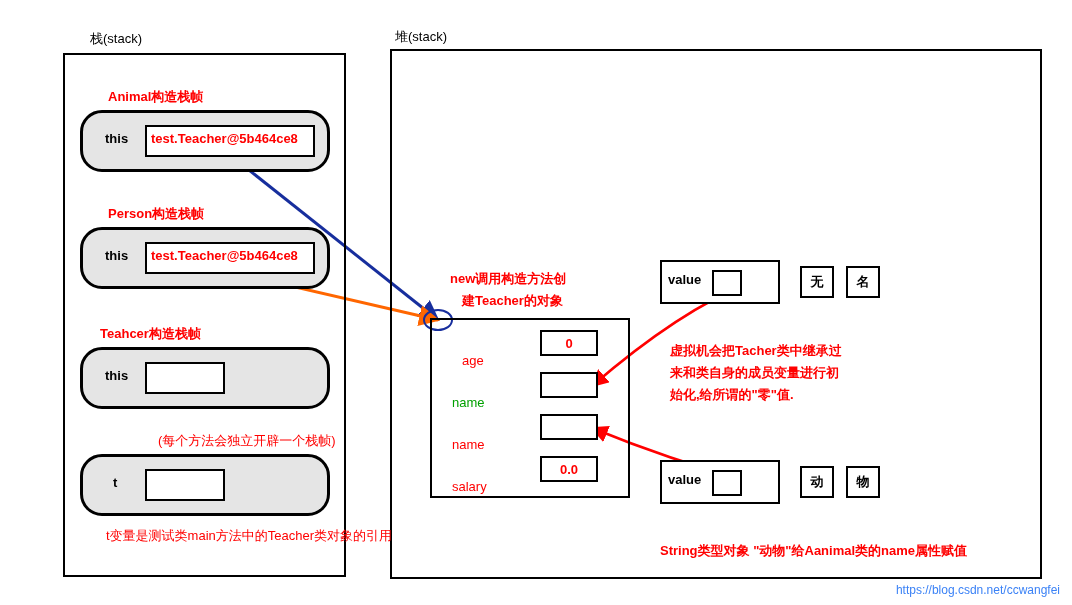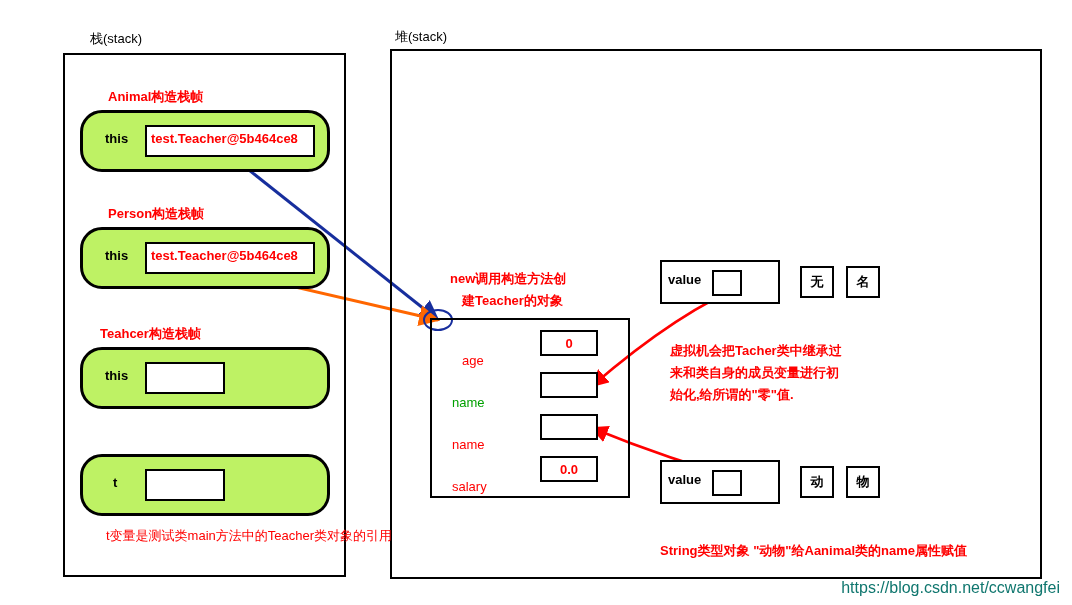--- a/index.html
+++ b/index.html
@@ -29,21 +29,21 @@
   .red  { color: #ff0000; }
   .blue { color: #172e9d; font-weight: bold; }
   .green{ color: #00a000; font-weight: bold; }
   .black { color: #000; }
   .bold { font-weight: bold; }
 
   .stackframe {
     position: absolute;
     border: 3px solid #000;
     border-radius: 22px;
-    background: #bef264;
+    background: #e5e5e5;
   }
   .thismini {
     position: absolute;
     border: 2px solid #000;
     background: #fff;
   }
   .fieldlabel { position: absolute; font-weight: normal; margin-top: 17px; }
   .fieldbox {
     position: absolute;
     border: 2px solid #000;
@@ -59,21 +59,21 @@
     border: 2px solid #000;
     background: #fff;
   }
   .valuelabel { position:absolute; font-weight:bold; }
   .valueinner { position:absolute; border:2px solid #000; }
   .charbox {
     position:absolute; border:2px solid #000; width:34px; height:32px;
     text-align:center; line-height:28px; font-weight:bold;
   }
   svg.arrows { position:absolute; left:0; top:0; width:1072px; height:605px; pointer-events:none; }
-  .watermark { position:absolute; right:12px; bottom:8px; color:#0f766e; font-size:16px; }
+  .watermark { position:absolute; right:12px; bottom:8px; color:#3b82f6; font-size:12px; }
 </style>
 </head>
 <body>
 
 <div class="container">
 
   <svg class="arrows">
     <defs>
       <marker id="ah-blue" viewBox="0 0 10 10" refX="9" refY="5" markerWidth="7" markerHeight="7" orient="auto">
         <path d="M0,0 L10,5 L0,10 z" fill="#172e9d"></path>
@@ -120,20 +120,21 @@
     <div class="label red bold" style="left:68px;top:18px;">test.Teacher@5b464ce8</div>
   </div>
 
   <div class="label red bold" style="left:100px;top:325px;">Teahcer构造栈帧</div>
   <div class="stackframe" style="left:80px;top:347px;width:250px;height:62px;">
     <div class="label black bold" style="left:22px;top:18px;">this</div>
     <div class="thismini" style="left:62px;top:12px;width:80px;height:32px;"></div>
   </div>
 
   <div class="label black" style="left:100px;top:432px;margin-top:31px;">main栈帧</div>
+  <div class="label red" style="left:158px;top:432px;">(每个方法会独立开辟一个栈帧)</div>
   <div class="stackframe" style="left:80px;top:454px;width:250px;height:62px;">
     <div class="label black bold" style="left:30px;top:18px;">t</div>
     <div class="thismini" style="left:62px;top:12px;width:80px;height:32px;"></div>
   </div>
   <div class="label red" style="left:106px;top:527px;">t变量是测试类main方法中的Teacher类对象的引用</div>
 
 
   <div class="label red bold" style="left:450px;top:270px;">new调用构造方法创</div>
   <div class="label red bold" style="left:462px;top:292px;">建Teacher的对象</div>
 

